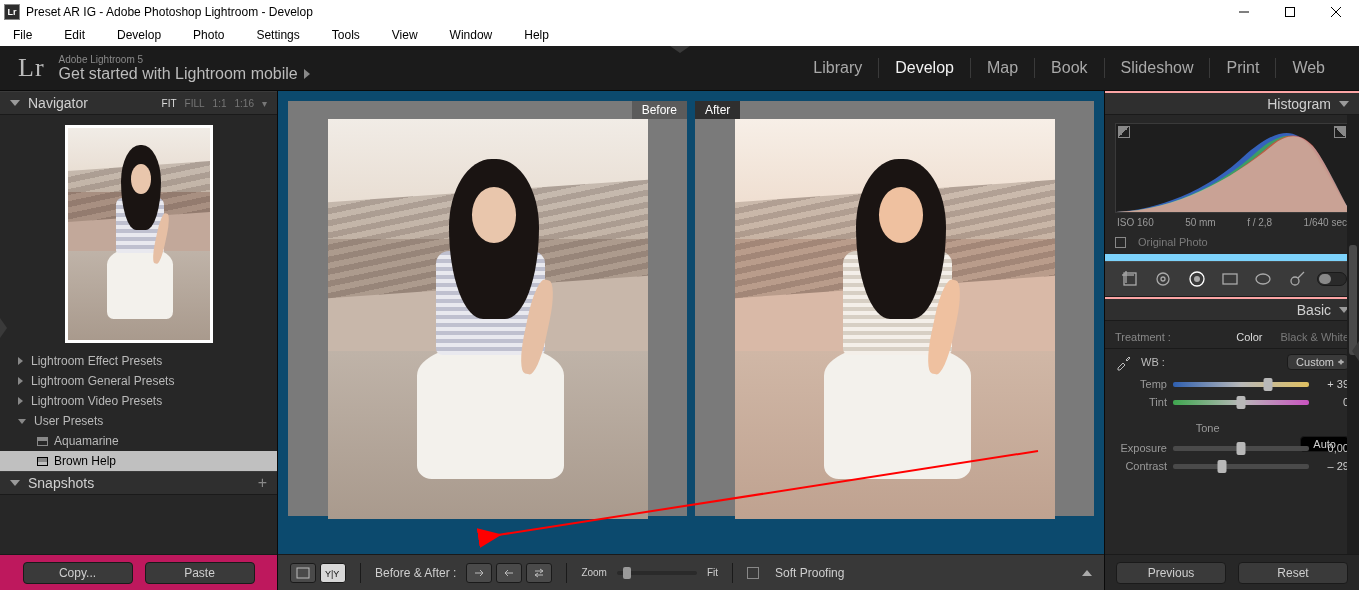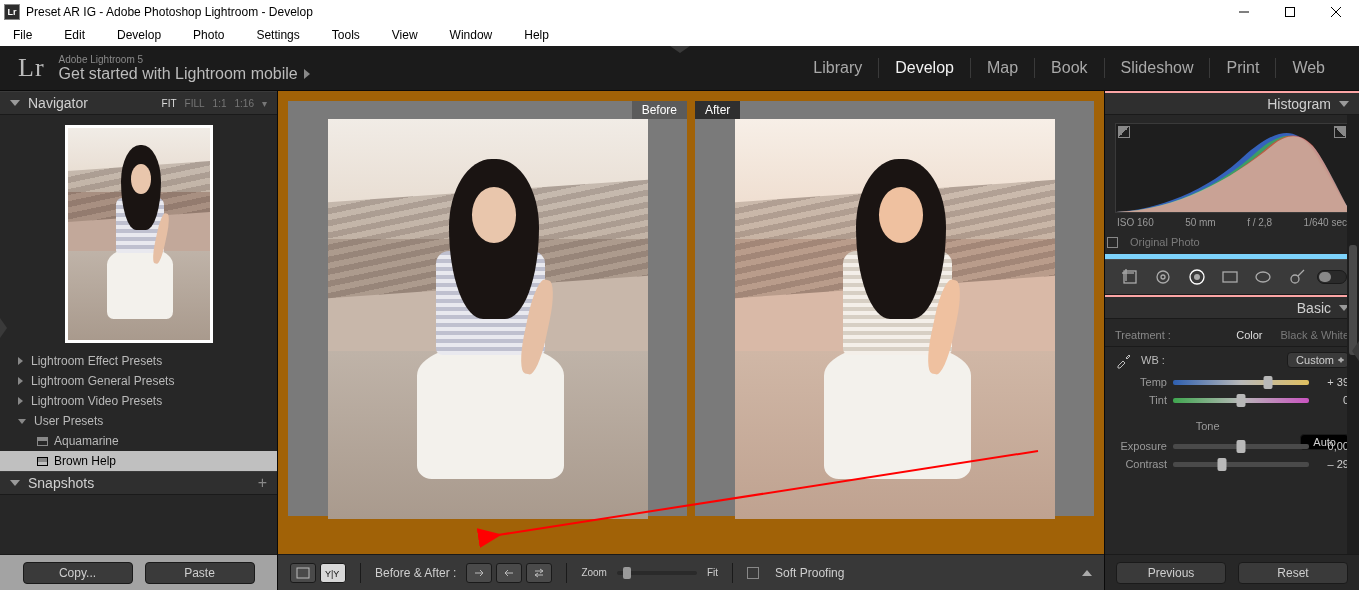--- a/index.html
+++ b/index.html
@@ -49,25 +49,25 @@
 .preset-row { height: 20px; display: flex; align-items: center; padding-left: 18px; color: #b9b9b9; }
 .preset-row .arrow { width: 0; height: 0; border-top: 4px solid transparent; border-bottom: 4px solid transparent; border-left: 5px solid #888; margin-right: 8px; }
 .preset-row.open .arrow { border-left: 4px solid transparent; border-right: 4px solid transparent; border-top: 5px solid #888; border-bottom: none; margin-top: 1px; }
 .preset-child { height: 20px; display: flex; align-items: center; padding-left: 37px; color: #b9b9b9; gap: 6px; }
 .preset-child .pic { width: 11px; height: 9px; border: 1px solid #888; background: linear-gradient(#888 50%, transparent 50%); }
 .preset-child.selected { background: #c0c0c0; color: #000; }
 .preset-child.selected .pic { border-color: #000; }
 
 .left .scroll-gap { flex: 1; background: #272727; }
 
-.left-buttons { height: 36px; display: flex; align-items: center; justify-content: center; gap: 12px; background: #a3a3a3; border-top: 1px solid #1a1a1a; }
+.left-buttons { height: 36px; display: flex; align-items: center; justify-content: center; gap: 12px; background: #be185d; border-top: 1px solid #1a1a1a; }
 .lrbtn { width: 110px; height: 22px; background: #3a3a3a; border: 1px solid #1a1a1a; border-radius: 4px; color: #cfcfcf; font-size: 12px; display: flex; align-items: center; justify-content: center; }
 
 
-.center { flex: 1; background: #a16207; display: flex; flex-direction: column; min-width: 0; position: relative; gap: 32px; }
+.center { flex: 1; background: #0c4a6e; display: flex; flex-direction: column; min-width: 0; position: relative; gap: 32px; }
 .compare { flex: 1; display: flex; gap: 8px; padding: 10px 10px 6px; min-height: 0; }
 .pane { flex: 1; background: #7a7a7a; position: relative; display: flex; align-items: flex-start; justify-content: center; }
 .pane .tag { position: absolute; top: 0; font-size: 12px; padding: 2px 10px; color: #fff; background: #5b5b5b; }
 .pane.before .tag { right: 0; }
 .pane.after .tag { left: 0; background: #2f2f2f; }
 .photo { margin-top: 18px; width: 320px; height: 400px; background: #c8b7aa; position: relative; overflow: hidden; }
 .photo.after { background: #d9b9a7; }
 
 .arrow-annot { position: absolute; pointer-events: none; z-index: 20; }
 
@@ -89,21 +89,21 @@
 
 .r-header { height: 24px; background: #2f2f2f; display: flex; align-items: center; justify-content: flex-end; padding: 0 10px; font-size: 14px; color: #d0d0d0; border-top: 2px solid #fca5a5; border-bottom: 1px solid #1a1a1a; gap: 8px; }
 .r-header .ph-tri { width: 0; height: 0; border-left: 5px solid transparent; border-right: 5px solid transparent; border-top: 6px solid #9a9a9a; }
 
 .histobox { padding: 8px 10px 4px; }
 .histo { height: 90px; background: #1e1e1e; border: 1px solid #3a3a3a; position: relative; overflow: hidden; }
 .histo .clip { position: absolute; top: 2px; width: 12px; height: 12px; border: 1px solid #888; }
 .histo .clip.l { left: 2px; background: linear-gradient(135deg, #888 50%, transparent 50%); }
 .histo .clip.r { right: 2px; background: linear-gradient(-135deg, #888 50%, transparent 50%); }
 .hinfo { display: flex; justify-content: space-between; font-size: 10px; color: #9a9a9a; padding: 4px 2px 0; }
-.orig-row { display: flex; align-items: center; gap: 6px; font-size: 11px; color: #7a7a7a; padding: 4px 2px 6px; border-bottom: 5px solid #7dd3fc; }
+.orig-row { display: flex; align-items: center; gap: 6px; font-size: 11px; color: #7a7a7a; padding: 4px 10px 6px; border-bottom: 7px solid #7dd3fc; }
 
 .toolstrip { height: 36px; background: #3a3a3a; border-top: 1px solid #4a4a4a; border-bottom: 1px solid #1a1a1a; display: flex; align-items: center; justify-content: space-around; padding: 0 8px; }
 .tool { width: 26px; height: 26px; display: flex; align-items: center; justify-content: center; color: #bbb; }
 .tool svg { stroke: #aaa; fill: none; stroke-width: 1.3; }
 .tool.active svg { stroke: #fff; }
 .switch { width: 30px; height: 14px; background: #2a2a2a; border-radius: 7px; position: relative; border: 1px solid #1a1a1a; }
 .switch .kn { position: absolute; left: 1px; top: 1px; width: 12px; height: 10px; background: #888; border-radius: 5px; }
 
 .basic-body { padding: 4px 10px 8px; font-size: 11px; color: #bcbcbc; }
 .treat-row { display: flex; align-items: center; height: 24px; border-bottom: 1px solid #1a1a1a; margin: 0 -10px; padding: 0 10px; }

